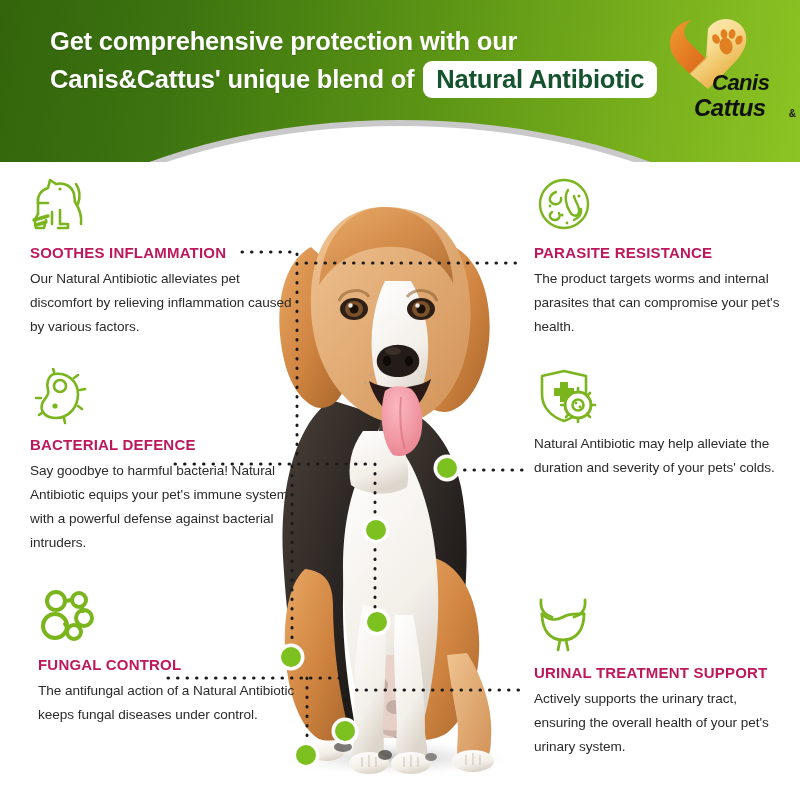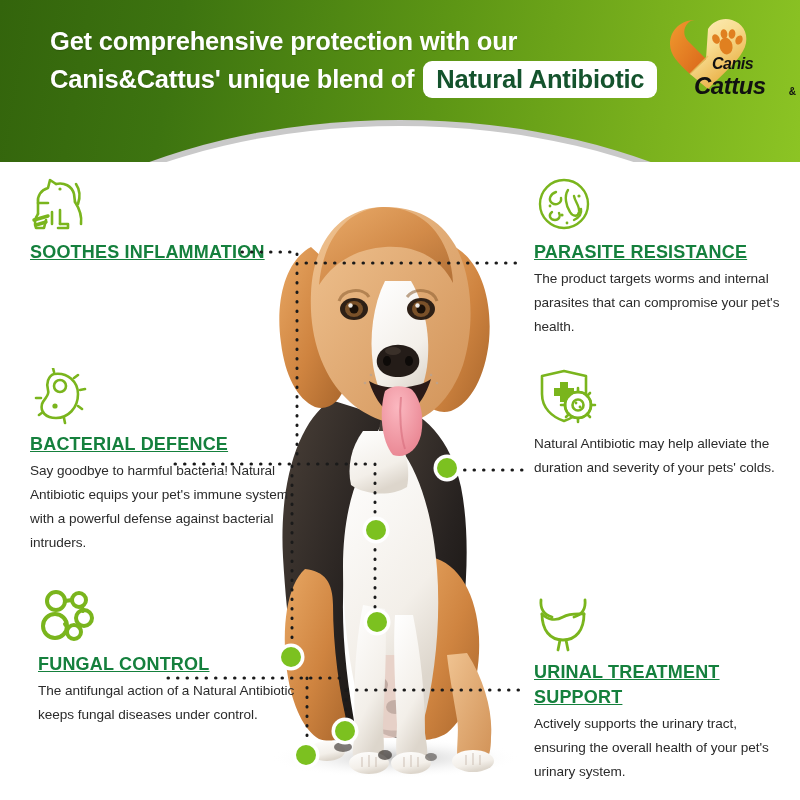--- a/index.html
+++ b/index.html
@@ -93,48 +93,47 @@
   .logo-text {
     position: absolute;
     left: 36px;
     top: 44px;
     width: 100px;
     color: #111111;
     font-weight: bold;
     font-style: italic;
     line-height: 1;
   }
-  .logo-canis  { font-size: 16px; margin-left: 18px; letter-spacing: -0.5px;}
+  .logo-canis  { font-size: 22px; margin-left: 18px; letter-spacing: -0.5px; margin-top: 16px;}
   .logo-cattus { font-size: 24px; margin-top: 2px; letter-spacing: -0.5px;}
   .logo-amp {
     position: absolute;
     right: -2px;
     bottom: 1px;
     font-size: 10px;
     font-weight: bold;
     font-style: normal;
   }
 
   
   .feature {
     position: absolute;
     width: 262px;
   }
   .feature .icon-wrap {
     height: 60px;
     margin-bottom: 4px;
   }
   .feature h3 {
-    color: #15803d;
-    font-size: 18px;
+    color: #be185d;
+    font-size: 15px;
     font-weight: bold;
     line-height: 25px;
     letter-spacing: 0.2px;
     margin-bottom: 2px;
-    text-decoration: underline;
   }
   .feature p {
     color: #2b2b2b;
     font-size: 13.6px;
     line-height: 24px;
     letter-spacing: -0.05px;
   }
 
   
   #f-soothes   { left: 30px;  top: 176px; }
@@ -368,20 +367,21 @@
         <path d="M22 36 L22 48 M30 34 L30 48"></path>
         <path d="M30 48 L38 48 L38 52 L28 52"></path>
         <path d="M45 26 C49 32 52 40 51 48"></path>
         <path d="M46 8 C50 14 50 22 48 28"></path>
         <path d="M8 38 C5 42 4 48 6 52 L14 52 L16 44"></path>
         <path d="M4 44 L18 40" stroke-width="3.4"></path>
         <path d="M6 49 L16 46" stroke-width="3.4"></path>
       </svg>
     </div>
     <h3>SOOTHES INFLAMMATION</h3>
+    <p>Our Natural Antibiotic alleviates pet discomfort by relieving inflammation caused by various factors.</p>
   </div>
 
   <div class="feature" id="f-bacterial">
     <div class="icon-wrap">
       <svg width="62" height="58" viewBox="0 0 62 58" fill="none" stroke="#7ab51d" stroke-width="2.6" stroke-linecap="round" stroke-linejoin="round">
         <path d="M24 6 C38 4 48 14 48 26 C48 40 38 50 26 50 C16 50 10 44 12 36
                  C14 30 20 28 18 22 C16 16 18 8 24 6 Z"></path>
         <circle cx="30" cy="18" r="6"></circle>
         <circle cx="25" cy="38" r="2.6" fill="#7ab51d" stroke="none"></circle>
         <path d="M24 4 L23 0 M44 10 L48 7 M50 22 L55 21 M48 38 L52 41 M34 50 L35 55 M13 44 L9 47 M11 30 L6 30"></path>

